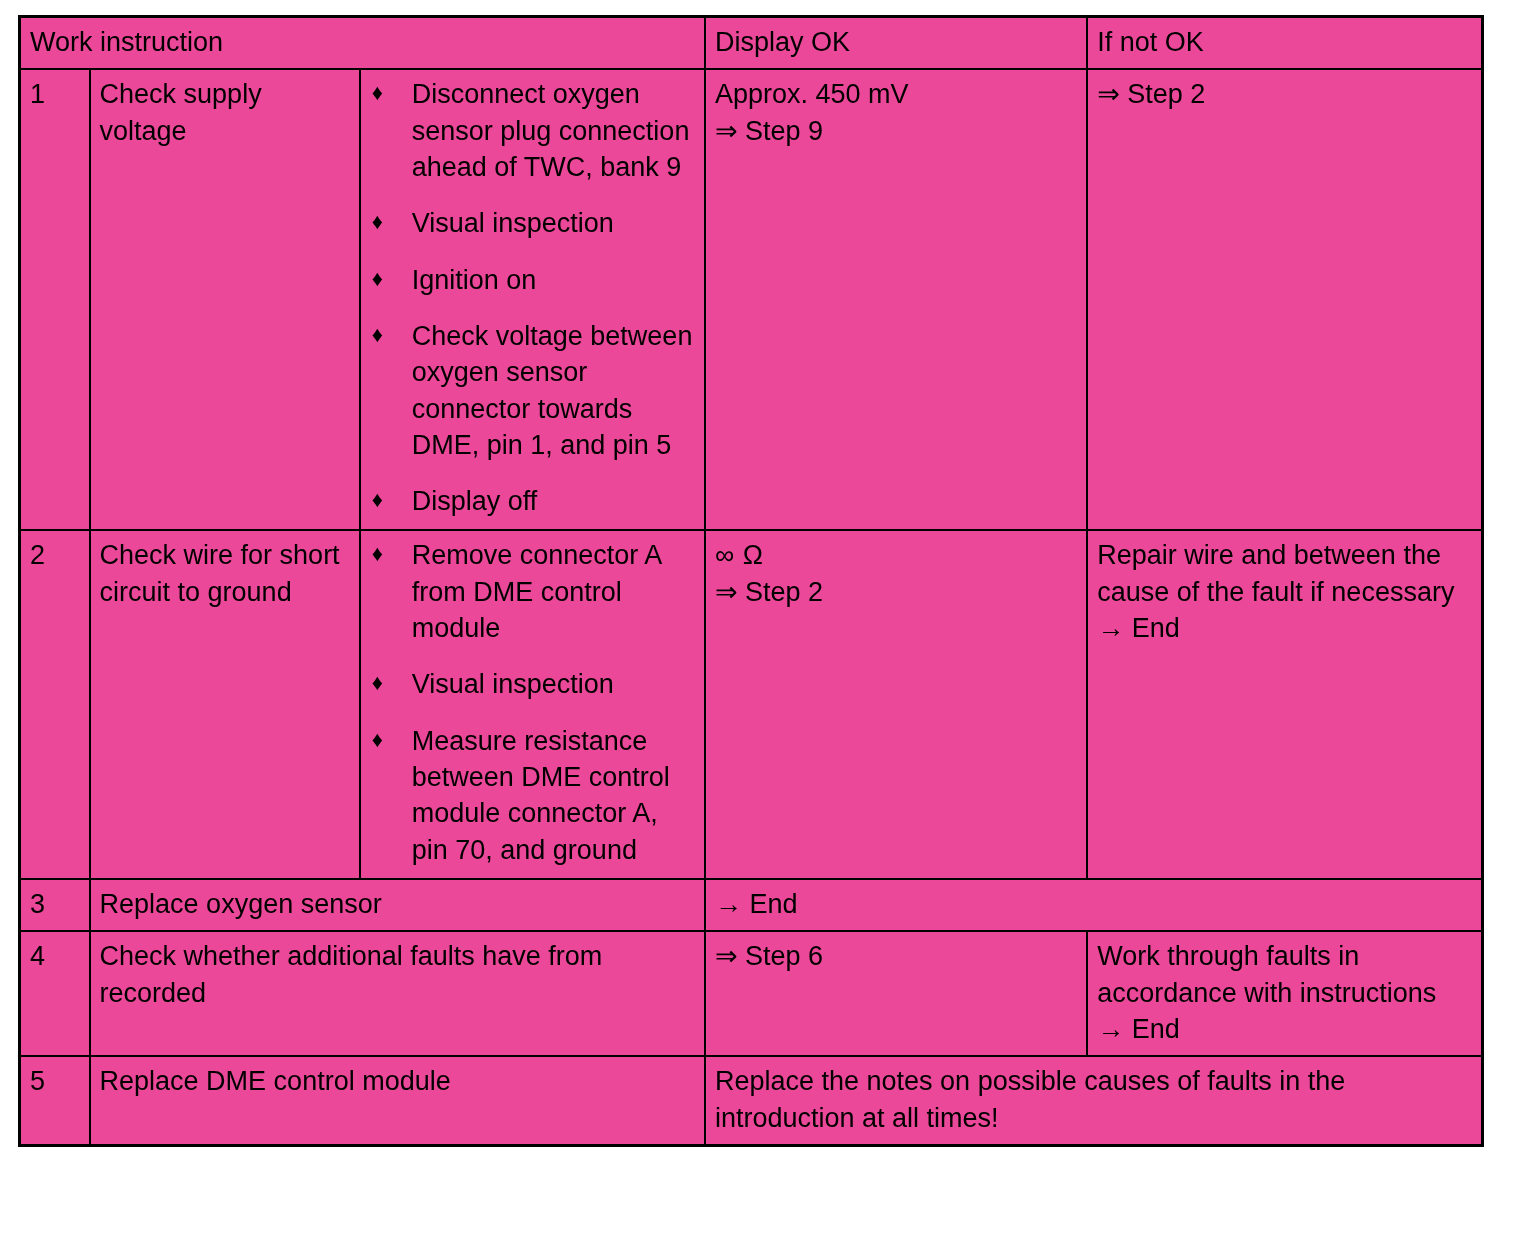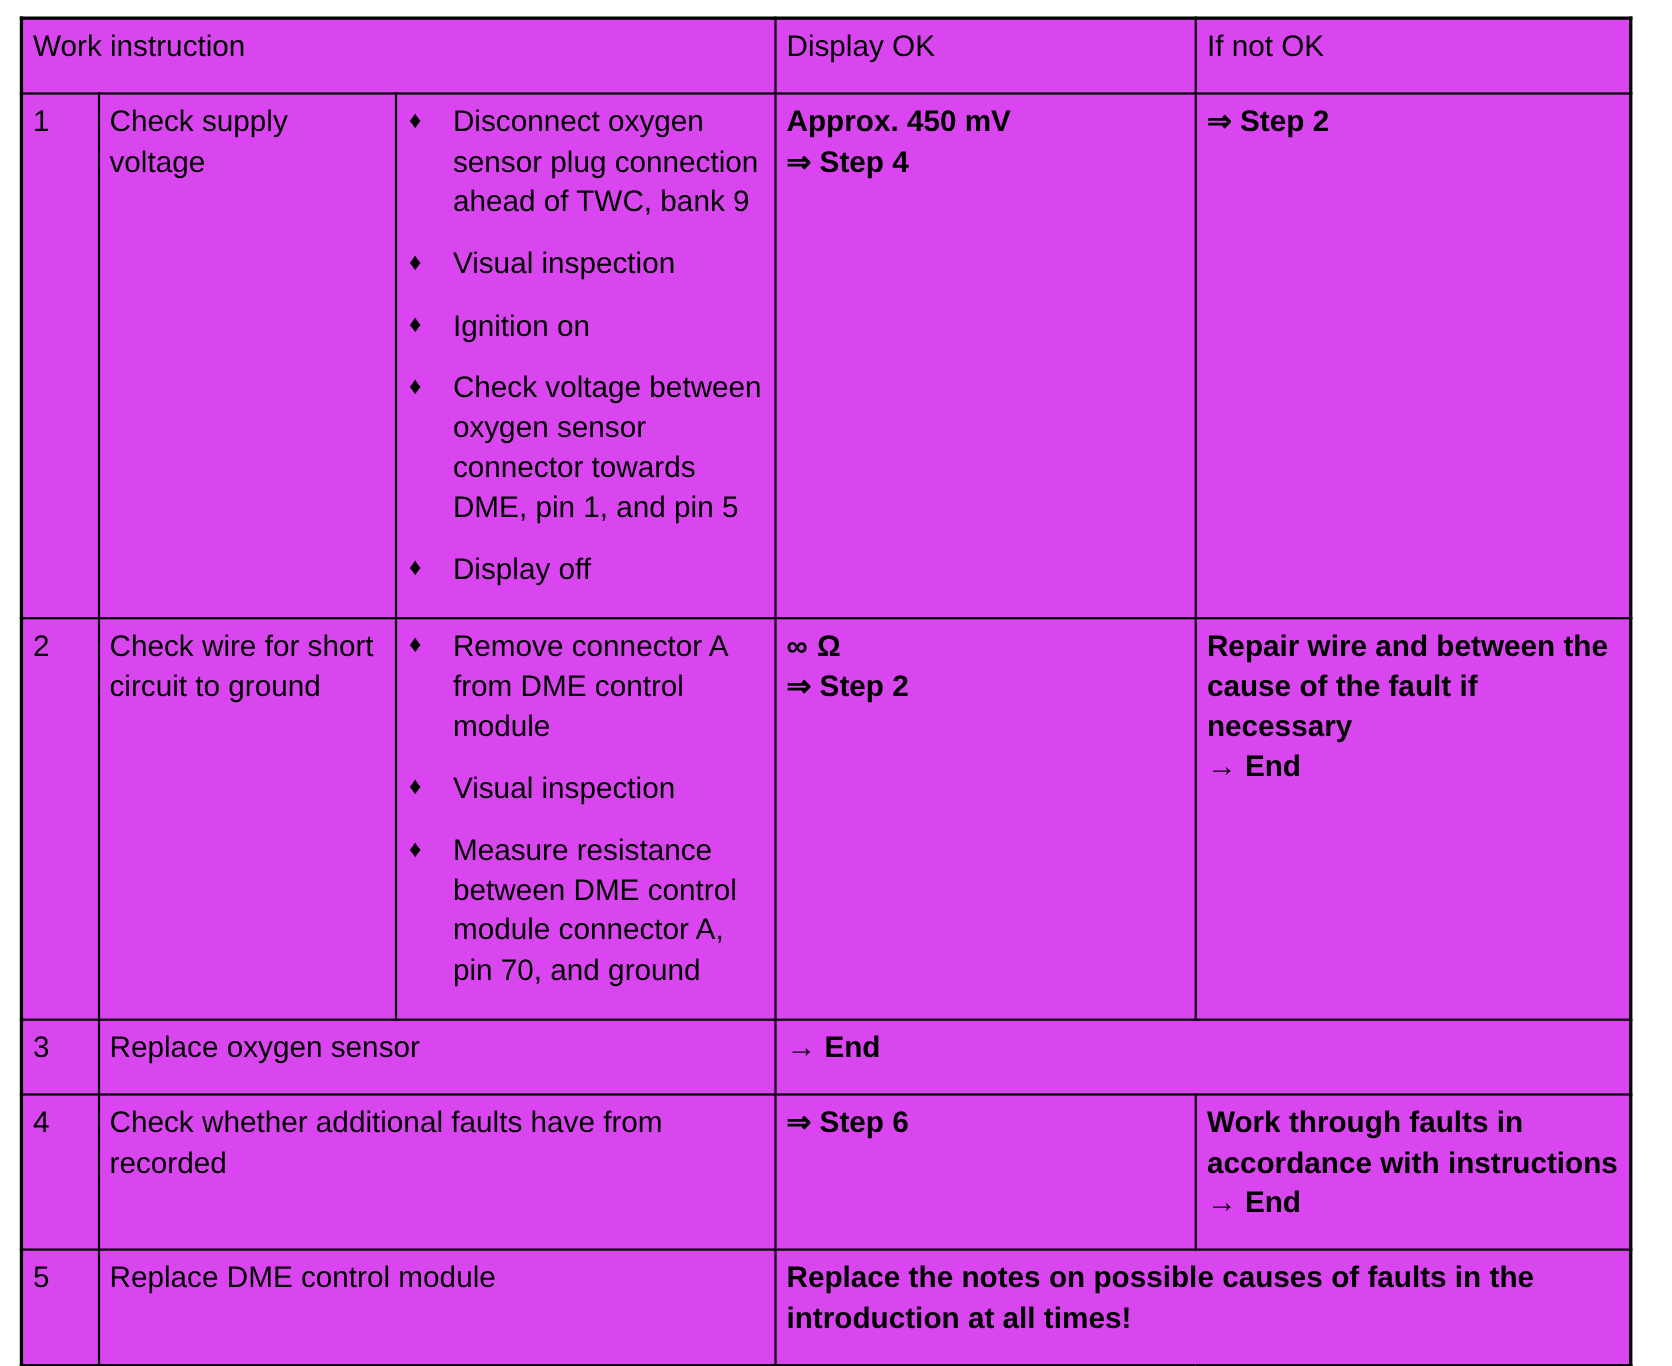--- a/index.html
+++ b/index.html
@@ -29,26 +29,26 @@
     width: 1466px;
     border-collapse: collapse;
     table-layout: fixed;
     background: #ffffff;
   }
 
   table.wi-table td,
   table.wi-table th {
     border: 2px solid #000000;
     vertical-align: top;
-    padding: 6px 9px 24px 9px;
+    padding: 6px 9px 8px 9px;
     font-size: 27px;
     line-height: 1.345;
     font-weight: normal;
     text-align: left;
-    background: #d946ef;
+    background: #ec4899;
     margin-top: 21px;
   }
 
   
   table.wi-table {
     border: 3px solid #000000;
   }
 
   .hdr th {
     font-weight: bold;
@@ -84,21 +84,21 @@
     margin-bottom: 2px;
   }
   ul.bullets > li .bullet-glyph {
     position: absolute;
     left: 2px;
     top: 0;
     font-size: 22px;
     line-height: 1.55;
   }
 
-  .line { display: block; font-weight: bold; }
+  .line { display: block; }
 
   .ohm-line { letter-spacing: 0.5px; }
 </style>
 </head>
 <body>
 
 <div class="sheet">
 
   <table class="wi-table">
     <colgroup>
@@ -141,21 +141,21 @@
               <span>Check voltage between oxygen sensor connector towards DME, pin 1, and pin 5</span>
             </li>
             <li>
               <span class="bullet-glyph">♦</span>
               <span>Display off</span>
             </li>
           </ul>
         </td>
         <td>
           <span class="line">Approx. 450 mV</span>
-          <span class="line">⇒ Step 4</span>
+          <span class="line">⇒ Step 9</span>
         </td>
         <td>
           <span class="line">⇒ Step 2</span>
         </td>
       </tr>
 
       <tr class="thick-bottom">
         <td class="cell-num">2</td>
         <td>Check wire for short circuit to ground</td>
         <td>

